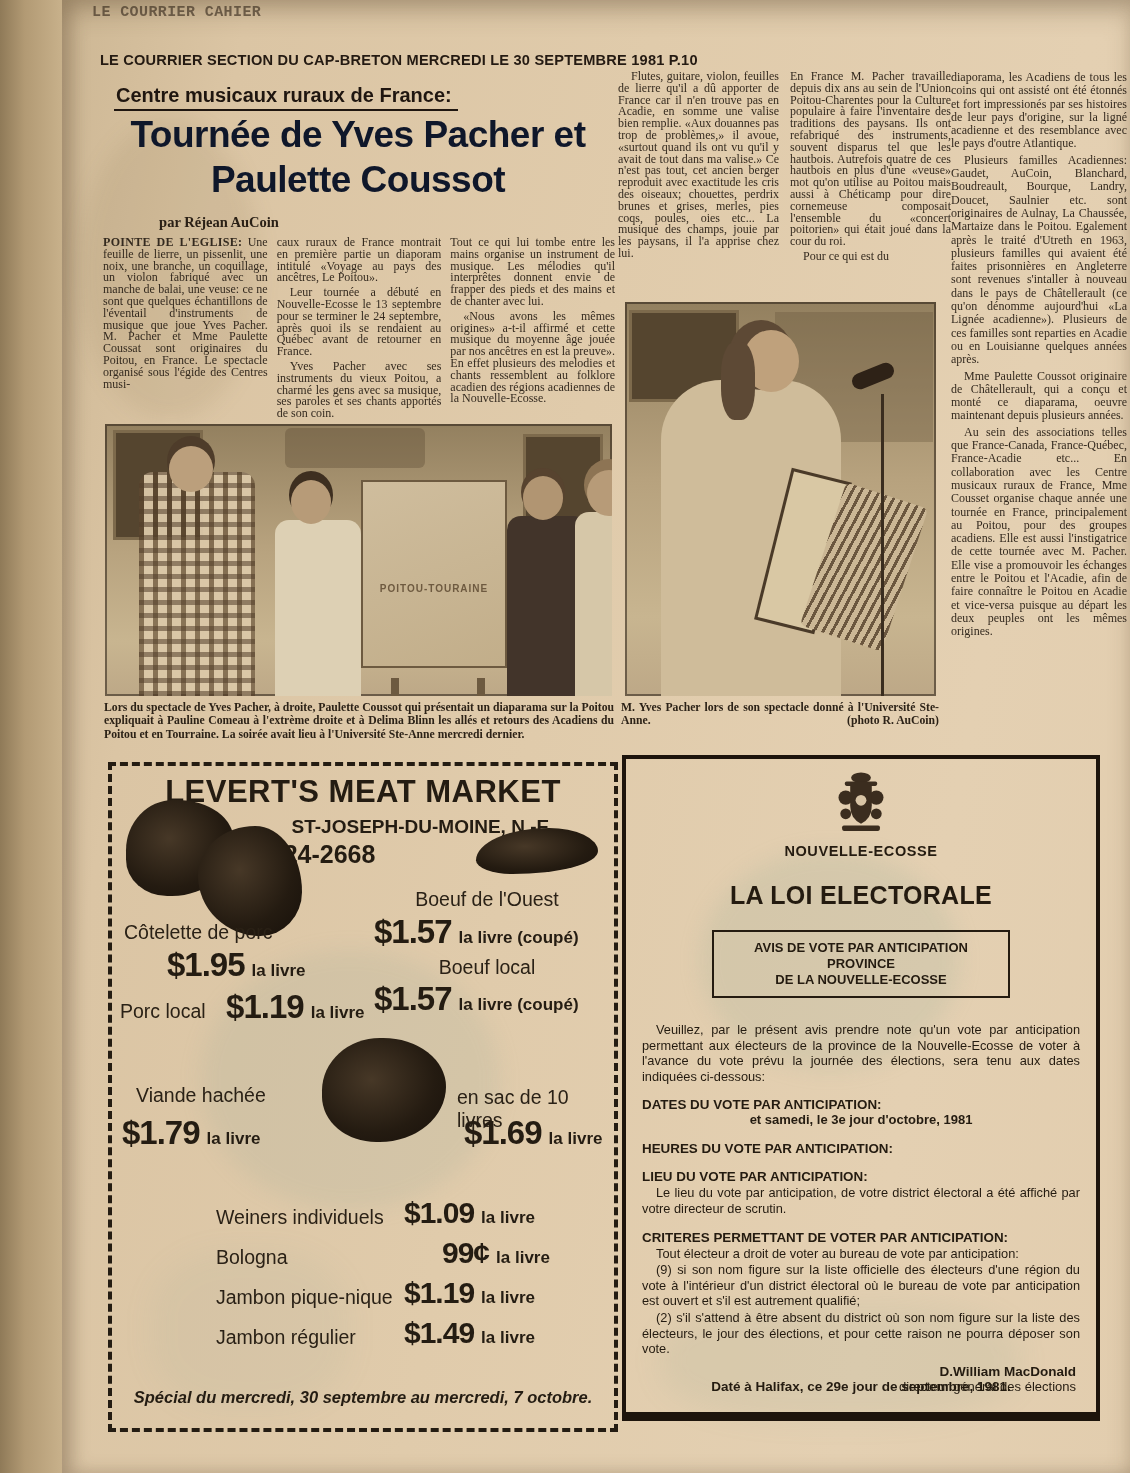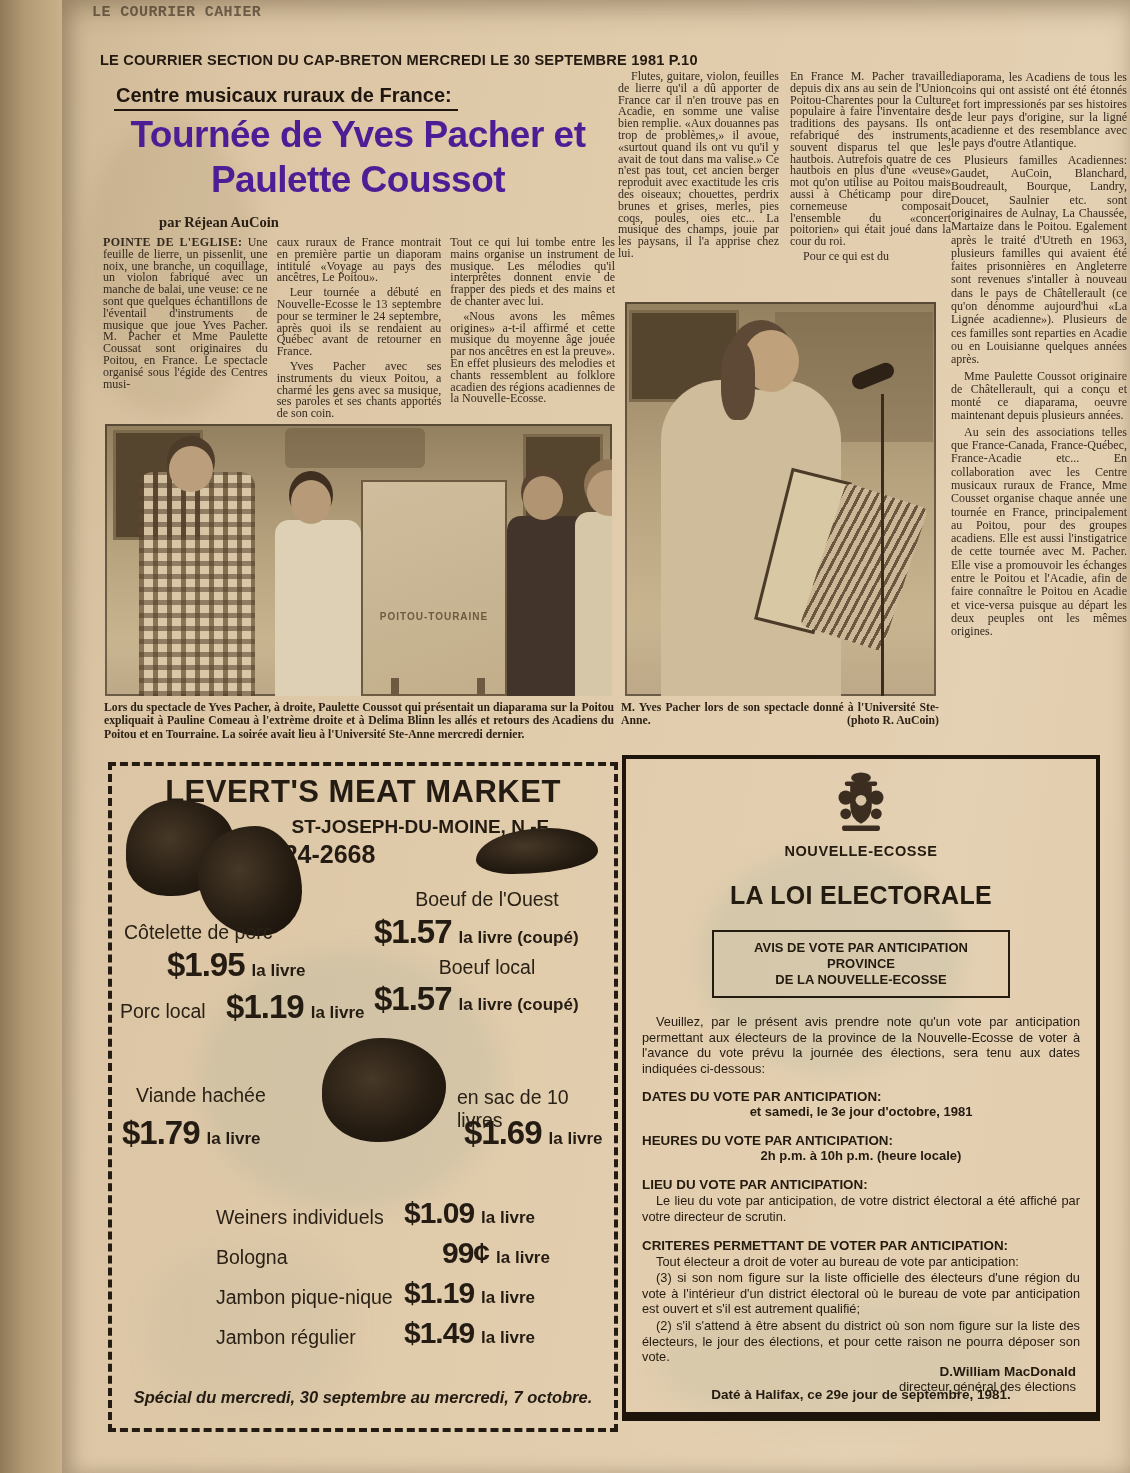--- a/index.html
+++ b/index.html
@@ -31,21 +31,21 @@
   }
 
   
   .kicker{
     position:absolute;left:114px;top:84px;
     font-family:"Liberation Sans",sans-serif;font-weight:700;font-size:20px;color:#1f1610;
     border-bottom:2px solid #1f1610;padding:0 6px 2px 2px;
   }
   .headline{
     position:absolute;left:104px;top:112px;width:508px;text-align:center;
-    font-family:"Liberation Sans",sans-serif;font-weight:700;color:#4c1d95;
+    font-family:"Liberation Sans",sans-serif;font-weight:700;color:#0f172a;
     font-size:37px;line-height:45px;letter-spacing:-.5px;
   }
   .byline{
     position:absolute;left:104px;top:214px;width:230px;text-align:center;
     font-weight:700;font-size:14.5px;color:#2a2016;
   }
 
   
   .bodytext{font-size:12px;line-height:11.8px;text-align:justify;color:#342a1f}
   .bodytext p{margin:0 0 3px;text-indent:13px}
@@ -109,21 +109,21 @@
     padding:10px 16px 0 16px;box-sizing:border-box;
   }
   .crest{display:block;margin:0 auto}
   .e-prov{text-align:center;font-weight:700;font-size:14.5px;letter-spacing:.6px;margin-top:6px}
   .e-title{text-align:center;font-weight:700;font-size:25px;letter-spacing:.3px;margin-top:22px}
   .e-box{
     width:282px;margin:20px auto 0;border:2px solid #241b10;padding:8px 6px;
     text-align:center;font-weight:700;font-size:13px;line-height:16px;
   }
   .e-body{font-size:12.8px;line-height:15.6px;text-align:justify}
-  .e-intro{margin-top:16px;text-indent:14px}
+  .e-intro{margin-top:24px;text-indent:14px}
   .e-h{font-weight:700;font-size:13.4px;margin-top:13px}
   .e-center{text-align:center;font-weight:700;font-size:13px;line-height:16px}
   .e-item{text-indent:14px;margin-top:1px}
   .e-dated{text-align:center;font-weight:700;font-size:13.5px;margin-top:22px}
   .e-sig{position:absolute;right:20px;top:605px;text-align:right}
   .e-sig-name{font-weight:700;font-size:13.5px}
   .e-sig-title{font-size:13px}
 </style>
 </head>
 <body>
@@ -180,21 +180,21 @@
 </div>
 
 <div class="photo photo1">
   <div class="ph frame" style="left:8px;top:6px;width:90px;height:110px"></div>
   <div class="ph frame" style="left:418px;top:10px;width:80px;height:120px"></div>
   <div class="ph" style="left:180px;top:4px;width:140px;height:40px;background:rgba(90,72,50,.35);border-radius:6px"></div>
   <div class="ph figure plaid" style="left:34px;top:48px;width:116px;height:224px"></div>
   <div class="ph" style="left:64px;top:22px;width:44px;height:46px;background:#bb9f7c;border-radius:50%;box-shadow:0 -8px 0 2px #4e3c2a"></div>
   <div class="ph figure" style="left:170px;top:96px;width:86px;height:176px;background:#ddd0b4"></div>
   <div class="ph" style="left:186px;top:56px;width:40px;height:44px;background:#b79b78;border-radius:50%;box-shadow:0 -7px 0 2px #3e2f20"></div>
-  <div class="ph poster" style="left:258px;top:58px;width:142px;height:212px">
+  <div class="ph poster" style="left:258px;top:58px;width:142px;height:184px">
     <div class="poster-label">POITOU-TOURAINE</div>
   </div>
   <div class="ph" style="left:286px;top:254px;width:8px;height:18px;background:#6d5a40"></div>
   <div class="ph" style="left:372px;top:254px;width:8px;height:18px;background:#6d5a40"></div>
   <div class="ph figure" style="left:402px;top:92px;width:80px;height:180px;background:#42342a"></div>
   <div class="ph" style="left:418px;top:52px;width:40px;height:44px;background:#b195722;background-color:#b19572;border-radius:50%;box-shadow:0 -6px 0 2px #57432f"></div>
   <div class="ph figure" style="left:470px;top:88px;width:90px;height:184px;background:#d6c7a8"></div>
   <div class="ph" style="left:482px;top:46px;width:44px;height:46px;background:#b79b78;border-radius:50%;box-shadow:0 -8px 0 3px #8d7454"></div>
 </div>
 
@@ -300,28 +300,27 @@
   <div class="e-box">
     <span>AVIS DE VOTE PAR ANTICIPATION PROVINCE</span><br>
     <span>DE LA NOUVELLE-ECOSSE</span>
   </div>
   <div class="e-body e-intro">Veuillez, par le présent avis prendre note qu'un vote par anticipation permettant aux électeurs de la province de la Nouvelle-Ecosse de voter à l'avance du vote prévu la journée des élections, sera tenu aux dates indiquées ci-dessous:</div>
 
   <div class="e-h">DATES DU VOTE PAR ANTICIPATION:</div>
   <div class="e-center">et samedi, le 3e jour d'octobre, 1981</div>
 
   <div class="e-h">HEURES DU VOTE PAR ANTICIPATION:</div>
-  <div class="e-center">2h p.m. à 10h p.m. (heure locale)</div>
 
   <div class="e-h">LIEU DU VOTE PAR ANTICIPATION:</div>
   <div class="e-body e-item">Le lieu du vote par anticipation, de votre district électoral  a été affiché par votre directeur de scrutin.</div>
 
   <div class="e-h">CRITERES PERMETTANT DE VOTER PAR ANTICIPATION:</div>
   <div class="e-body e-item">Tout électeur a droit de voter au bureau de vote par anticipation:</div>
-  <div class="e-body e-item">(3) si son nom figure sur la liste officielle des électeurs d'une région du vote à l'intérieur d'un district électoral où le bureau de vote par anticipation est ouvert et s'il est autrement qualifié;</div>
+  <div class="e-body e-item">(9) si son nom figure sur la liste officielle des électeurs d'une région du vote à l'intérieur d'un district électoral où le bureau de vote par anticipation est ouvert et s'il est autrement qualifié;</div>
   <div class="e-body e-item">(2) s'il s'attend à être absent du district où son nom figure sur la liste des électeurs, le jour des élections, et pour cette raison ne pourra déposer son vote.</div>
 
   <div class="e-dated">Daté à Halifax, ce 29e jour de septembre, 1981.</div>
 
   <div class="e-sig">
     <div class="e-sig-name">D.William MacDonald</div>
     <div class="e-sig-title">directeur général des élections</div>
   </div>
 </div>
 

